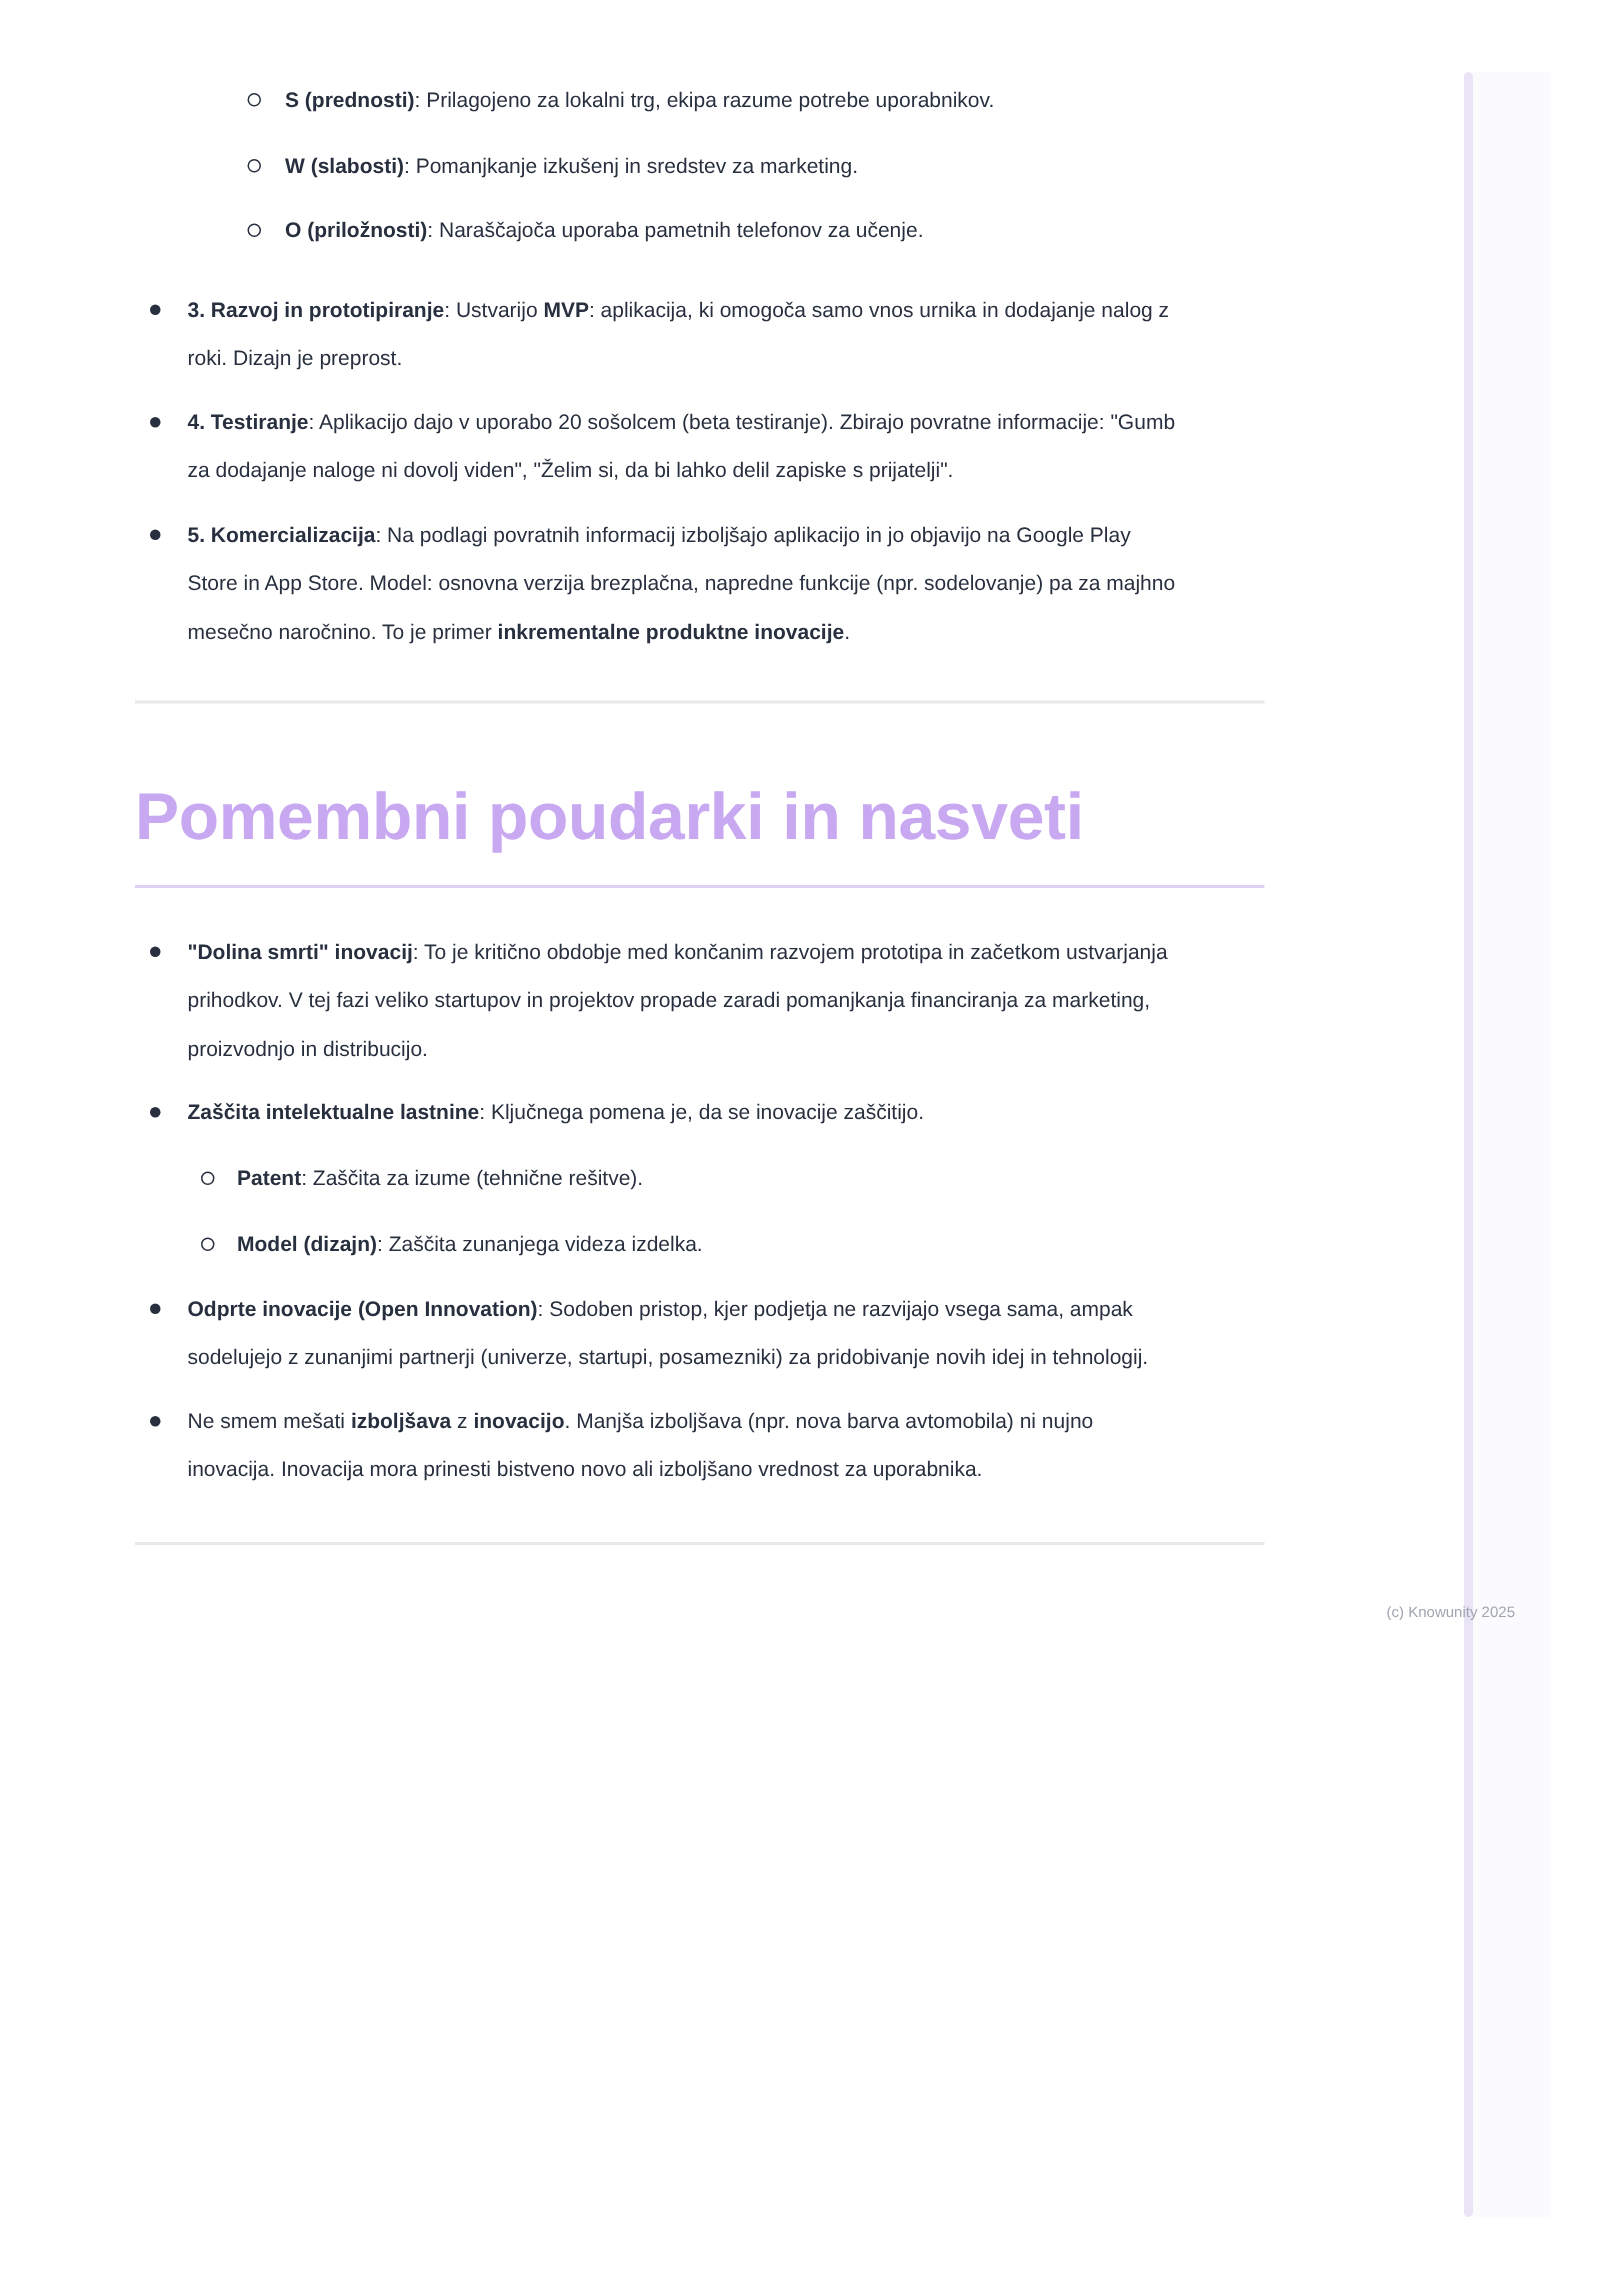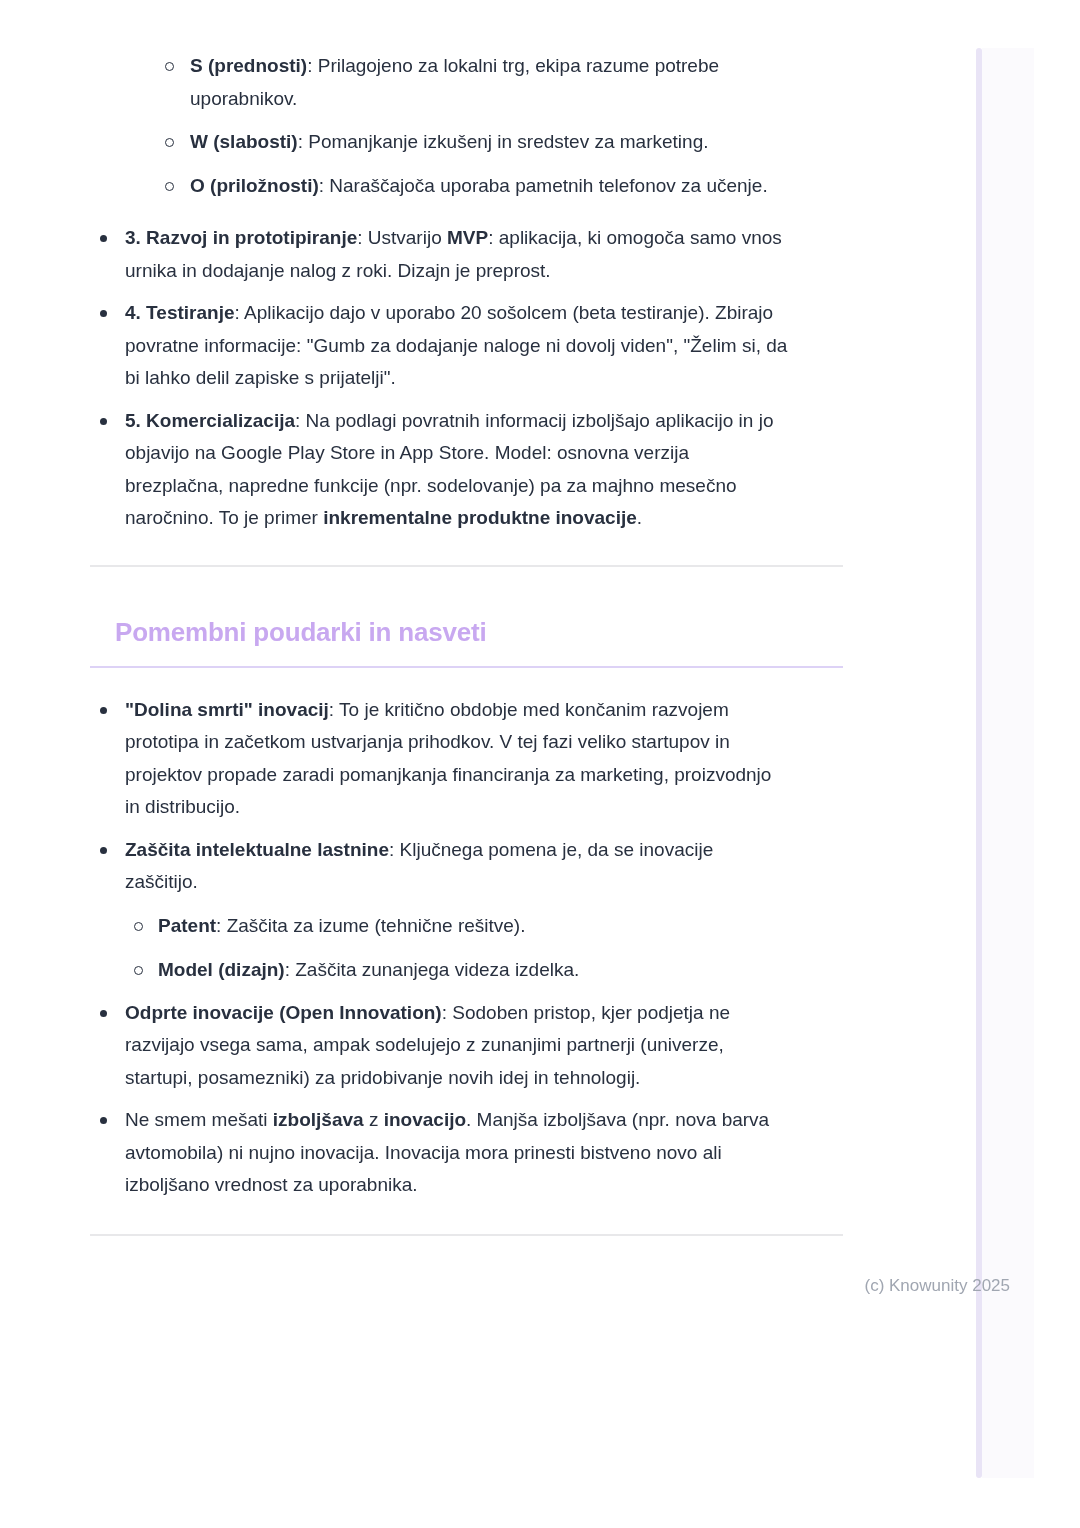--- a/index.html
+++ b/index.html
@@ -27,21 +27,21 @@
     background:var(--accent-line);border-radius:3px;
   }
   .page{
     position:relative;padding:50px 0 0 90px;width:940px;
   }
   ul{list-style:none;}
   .li-text{display:inline;}
   .b,b{font-weight:bold;}
   li{
     position:relative;
-    font-size:19px;line-height:32.5px;
+    font-size:14px;line-height:32.5px;
     margin-bottom:10px;
   }
   
   ul.list > li{
     padding-left:35px;max-width:700px;
   }
   ul.list > li::before{
     content:"";position:absolute;left:10px;top:13px;
     width:7px;height:7px;border-radius:50%;background:var(--text);
   }
@@ -65,33 +65,32 @@
     border:1.6px solid var(--text);background:transparent;
   }
   ul.sublist.nested > li:last-child{margin-bottom:0;}
   ul.list.process{margin-top:20px;}
   .divider{
     border:none;border-top:2px solid var(--divider);
     width:753px;margin-top:30px;
   }
   .heading{
     margin-top:50px;
-    font-size:26px;font-weight:bold;line-height:1.2;
+    font-size:44px;font-weight:bold;line-height:1.2;
     color:var(--heading);
     letter-spacing:-0.2px;
-    margin-left:25px;
   }
   .heading-underline{
     margin-top:18px;width:753px;height:2px;background:var(--underline);
   }
   ul.list.tips{margin-top:26px;}
   .divider.bottom{margin-top:32px;}
   .page-footer{
     width:920px;margin-top:40px;text-align:right;
-    font-size:17px;color:var(--footer);
+    font-size:10px;color:var(--footer);
     position:relative;z-index:2;
   }
 </style>
 </head>
 <body>
 
 <div class="accent-wash"></div>
 <div class="accent-line"></div>
 
 <main class="page">

